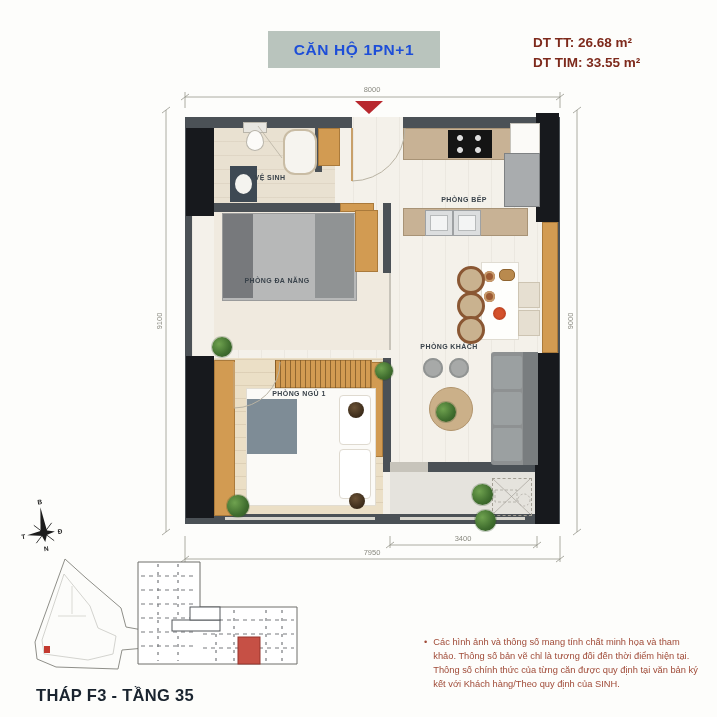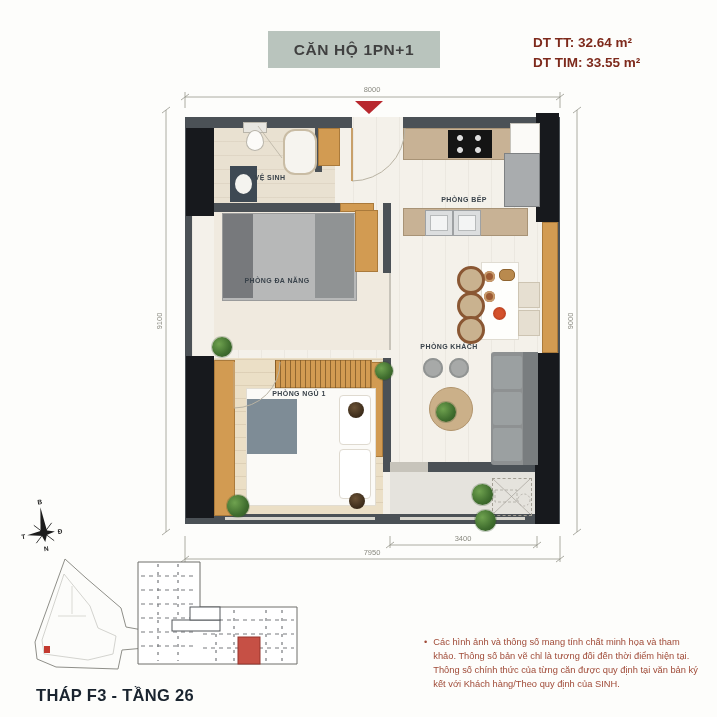--- a/index.html
+++ b/index.html
@@ -2,21 +2,21 @@
 <html><head>
 <meta charset="utf-8">
 <style>
   html,body{margin:0;padding:0;background:#fff;}
   .canvas{position:relative;width:717px;height:717px;background:#FDFDFB;overflow:hidden;
           font-family:"Liberation Sans","DejaVu Sans",sans-serif;}
   .abs{position:absolute;}
   
   .title-box{left:268px;top:31px;width:172px;height:37px;background:#B9C4BD;
              display:flex;align-items:center;justify-content:center;z-index:7;}
-  .title-box span{font-size:15.5px;font-weight:bold;color:#404040;letter-spacing:.6px;}
+  .title-box span{font-size:15.5px;font-weight:bold;color:#1d4ed8;letter-spacing:.6px;}
   .areas{left:533px;top:33px;z-index:7;color:#7E2A1C;font-weight:bold;font-size:13.5px;line-height:20px;white-space:nowrap;}
   
   .plan{left:185px;top:110px;width:375px;height:422px;z-index:1;}
   .wall{background:#4B5156;}
   .col{background:#17191D;}
   .wood{background:#D29B52;box-shadow:inset 0 0 0 1px rgba(122,82,32,.45);}
   .floor-base{background:#F4F1EA;background-image:repeating-linear-gradient(90deg,rgba(120,110,95,.07) 0 1px,transparent 1px 23px);}
   .floor-bath{background:#E9E1D1;background-image:repeating-linear-gradient(0deg,rgba(140,120,95,.10) 0 1px,transparent 1px 14px);}
   .floor-multi{background:#F0EADF;}
   .floor-bed{background:#EBDFC6;background-image:repeating-linear-gradient(0deg,rgba(139,115,85,.14) 0 1px,transparent 1px 13px);}
@@ -39,21 +39,21 @@
 </style>
 </head>
 <body>
 
 <div class="canvas">
 
   <div class="abs title-box">
     <span>CĂN HỘ 1PN+1</span>
   </div>
   <div class="abs areas">
-    <div>DT TT: 32.64 m²</div>
+    <div>DT TT: 26.68 m²</div>
     <div>DT TIM: 33.55 m²</div>
   </div>
 
   <div class="abs tri" style="left:355px;top:101px;"></div>
 
   <div class="abs plan">
 
     <div class="abs floor-base" style="left:7px;top:7px;width:361px;height:400px;"></div>
     <div class="abs floor-bath" style="left:29px;top:17px;width:121px;height:85px;"></div>
     <div class="abs floor-multi" style="left:29px;top:100px;width:176px;height:140px;"></div>
@@ -231,20 +231,20 @@
         <path d="M 20 2 V 99 M 40 2 V 99" stroke-dasharray="3 5"></path>
         <path d="M 65 58 H 156 M 65 72 H 156 M 65 86 H 156" stroke-dasharray="4 4"></path>
         <path d="M 78 48 V 99 M 96 48 V 99 M 128 48 V 99 M 144 48 V 99" stroke-dasharray="3 5"></path>
       </g>
       <rect x="34" y="58" width="48" height="11" fill="#FFFFFF" stroke="#55585C" stroke-width="1"></rect>
       <rect x="52" y="45" width="30" height="13" fill="#FFFFFF" stroke="#55585C" stroke-width="1"></rect>
       <rect x="100" y="75" width="22" height="27" fill="#C65045" stroke="#96352C" stroke-width="1"></rect>
     </g>
   </svg>
 
-  <div class="abs caption">THÁP F3 - TẦNG 26</div>
+  <div class="abs caption">THÁP F3 - TẦNG 35</div>
 
   <div class="abs disclaimer">
     <span>•</span>
     <span>Các hình ảnh và thông số mang tính chất minh họa và tham khảo. Thông số bản vẽ chỉ là tương đối đến thời điểm hiện tại. Thông số chính thức của từng căn được quy định tại văn bản ký kết với Khách hàng/Theo quy định của SINH.</span>
   </div>
 
 </div>
 
 </body></html>

